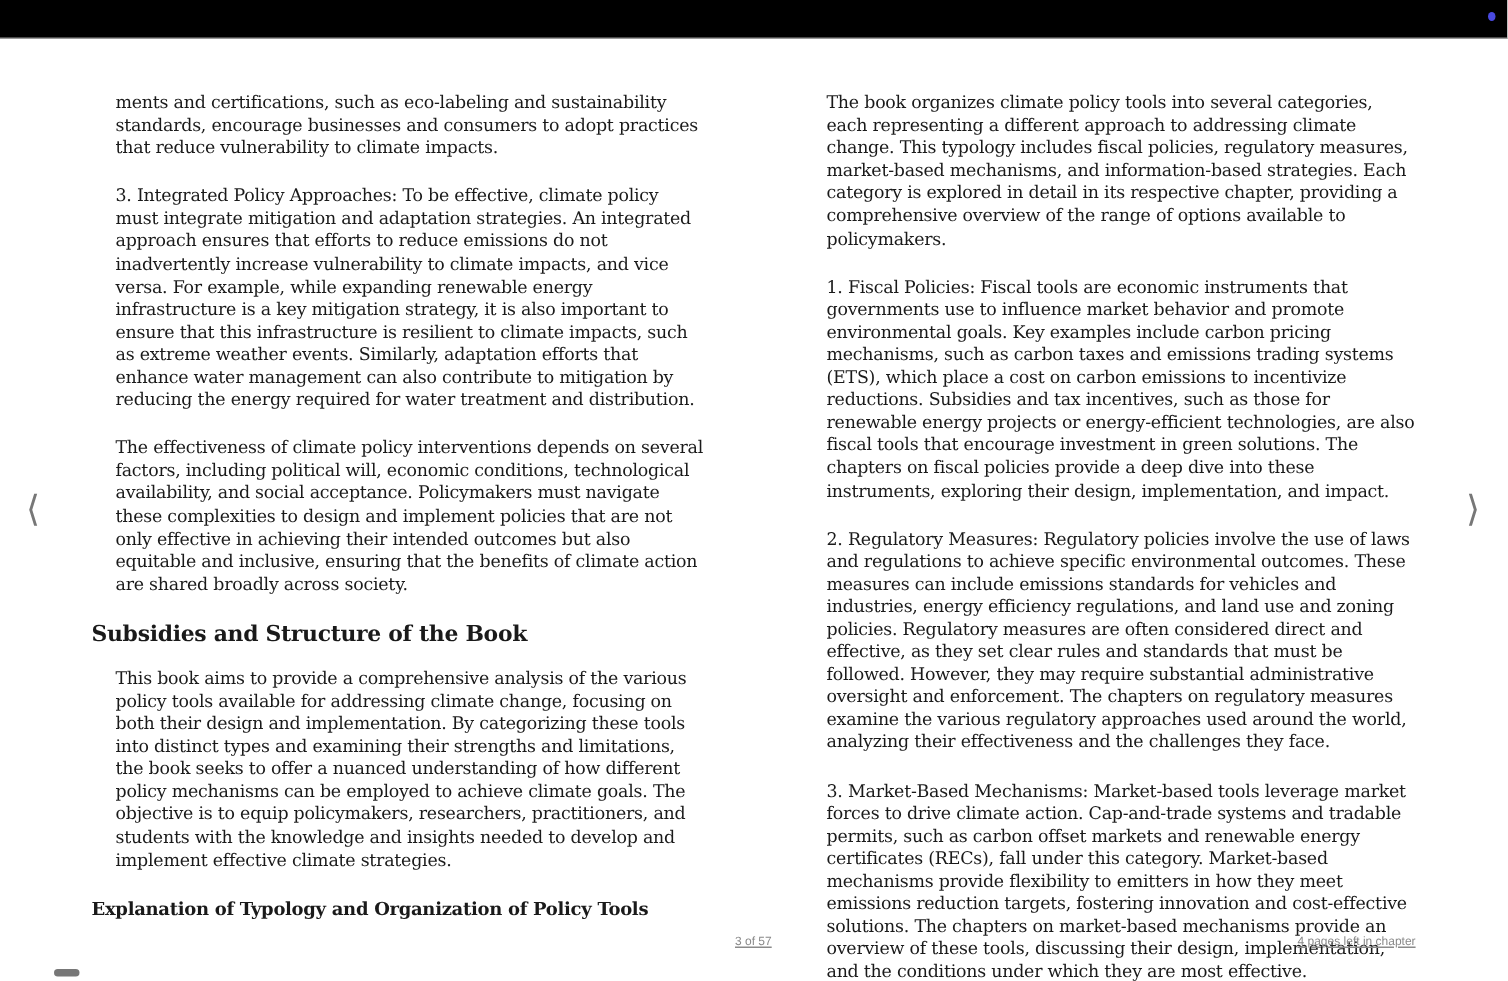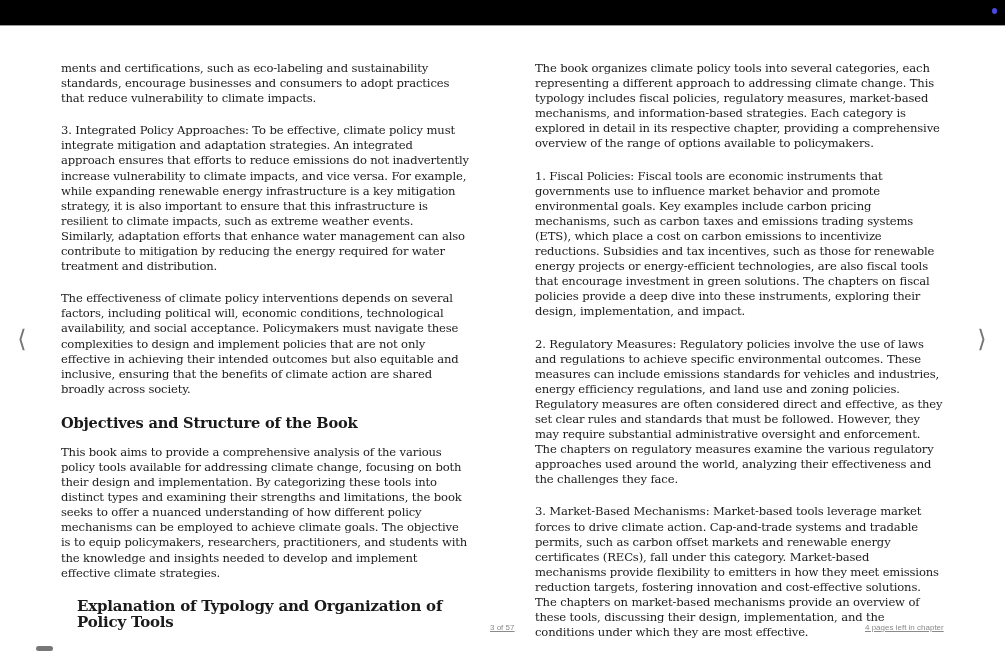--- a/index.html
+++ b/index.html
@@ -17,27 +17,27 @@
     position: absolute; right: 8px; top: 8px; width: 5px; height: 6px;
     border-radius: 50%; background: #4a4ae0;
   }
   .page {
     position: absolute; top: 61px; width: 408px;
     font-size: 11.6px; line-height: 15.1px;
     letter-spacing: -0.15px;
   }
   .page.left { left: 61px; }
   .page.right { left: 535px; }
-  .page p { margin: 0 0 17px 0; }
+  .page p { margin: 0 0 17px 16px; }
   .page h2 {
     margin: 4px 0 13px 0; font-size: 14.6px; font-weight: bold;
     line-height: 18px; letter-spacing: -0.2px;
   }
   .page h3 {
-    margin: 16px; font-size: 15px; font-weight: bold;
+    margin: 0; font-size: 12px; font-weight: bold;
     line-height: 16px; letter-spacing: -0.2px;
   }
   .nav-arrow {
     position: absolute; top: 322px; width: 20px; height: 34px;
     color: #777777; font-family: "DejaVu Sans", sans-serif;
     font-size: 24px; line-height: 34px; text-align: center; cursor: pointer;
   }
   .nav-arrow.prev { left: 12px; }
   .nav-arrow.next { left: 972px; }
   .footer-text {
@@ -62,21 +62,21 @@
   <span>⟨</span>
 </div>
 <div class="nav-arrow next">
   <span>⟩</span>
 </div>
 
 <div class="page left">
   <p>ments and certifications, such as eco-labeling and sustainability standards, encourage businesses and consumers to adopt practices that reduce vulner­ability to climate impacts.</p>
   <p>3. Integrated Policy Approaches: To be effective, climate policy must inte­grate mitigation and adaptation strategies. An integrated approach ensures that efforts to reduce emissions do not inadvertently increase vulnerability to climate impacts, and vice versa. For example, while expanding renewable energy infrastructure is a key mitigation strategy, it is also important to ensure that this infrastructure is resilient to climate impacts, such as extreme weather events. Similarly, adaptation efforts that enhance water management can also contribute to mitigation by reducing the energy required for water treatment and distribution.</p>
   <p>The effectiveness of climate policy interventions depends on several factors, including political will, economic conditions, technological availability, and social acceptance. Policymakers must navigate these complexities to design and implement policies that are not only effective in achieving their intended outcomes but also equitable and inclusive, ensuring that the bene­fits of climate action are shared broadly across society.</p>
-  <h2>Objectives and Structure of the Book</h2>
+  <h2>Subsidies and Structure of the Book</h2>
   <p>This book aims to provide a comprehensive analysis of the various policy tools available for addressing climate change, focusing on both their design and implementation. By categorizing these tools into distinct types and examining their strengths and limitations, the book seeks to offer a nuanced understanding of how different policy mechanisms can be employed to achieve climate goals. The objective is to equip policymakers, researchers, practitioners, and students with the knowledge and insights needed to develop and implement effective climate strategies.</p>
   <h3>Explanation of Typology and Organization of Policy Tools</h3>
 </div>
 
 <div class="page right">
   <p>The book organizes climate policy tools into several categories, each repre­senting a different approach to addressing climate change. This typology includes fiscal policies, regulatory measures, market-based mechanisms, and information-based strategies. Each category is explored in detail in its respective chapter, providing a comprehensive overview of the range of options available to policymakers.</p>
   <p>1. Fiscal Policies: Fiscal tools are economic instruments that governments use to influence market behavior and promote environmental goals. Key examples include carbon pricing mechanisms, such as carbon taxes and emissions trading systems (ETS), which place a cost on carbon emissions to incentivize reductions. Subsidies and tax incentives, such as those for renewable energy projects or energy-efficient technologies, are also fiscal tools that encourage investment in green solutions. The chapters on fiscal policies provide a deep dive into these instruments, exploring their design, implementation, and impact.</p>
   <p>2. Regulatory Measures: Regulatory policies involve the use of laws and regu­lations to achieve specific environmental outcomes. These measures can include emissions standards for vehicles and industries, energy efficiency regulations, and land use and zoning policies. Regulatory measures are often considered direct and effective, as they set clear rules and standards that must be followed. However, they may require substantial administrative oversight and enforcement. The chapters on regulatory measures examine the various regulatory approaches used around the world, analyzing their effectiveness and the challenges they face.</p>
   <p>3. Market-Based Mechanisms: Market-based tools leverage market forces to drive climate action. Cap-and-trade systems and tradable permits, such as carbon offset markets and renewable energy certificates (RECs), fall under this category. Market-based mechanisms provide flexibility to emitters in how they meet emissions reduction targets, fostering innovation and cost-effective solutions. The chapters on market-based mechanisms provide an overview of these tools, discussing their design, implementation, and the conditions under which they are most effective.</p>
 </div>

